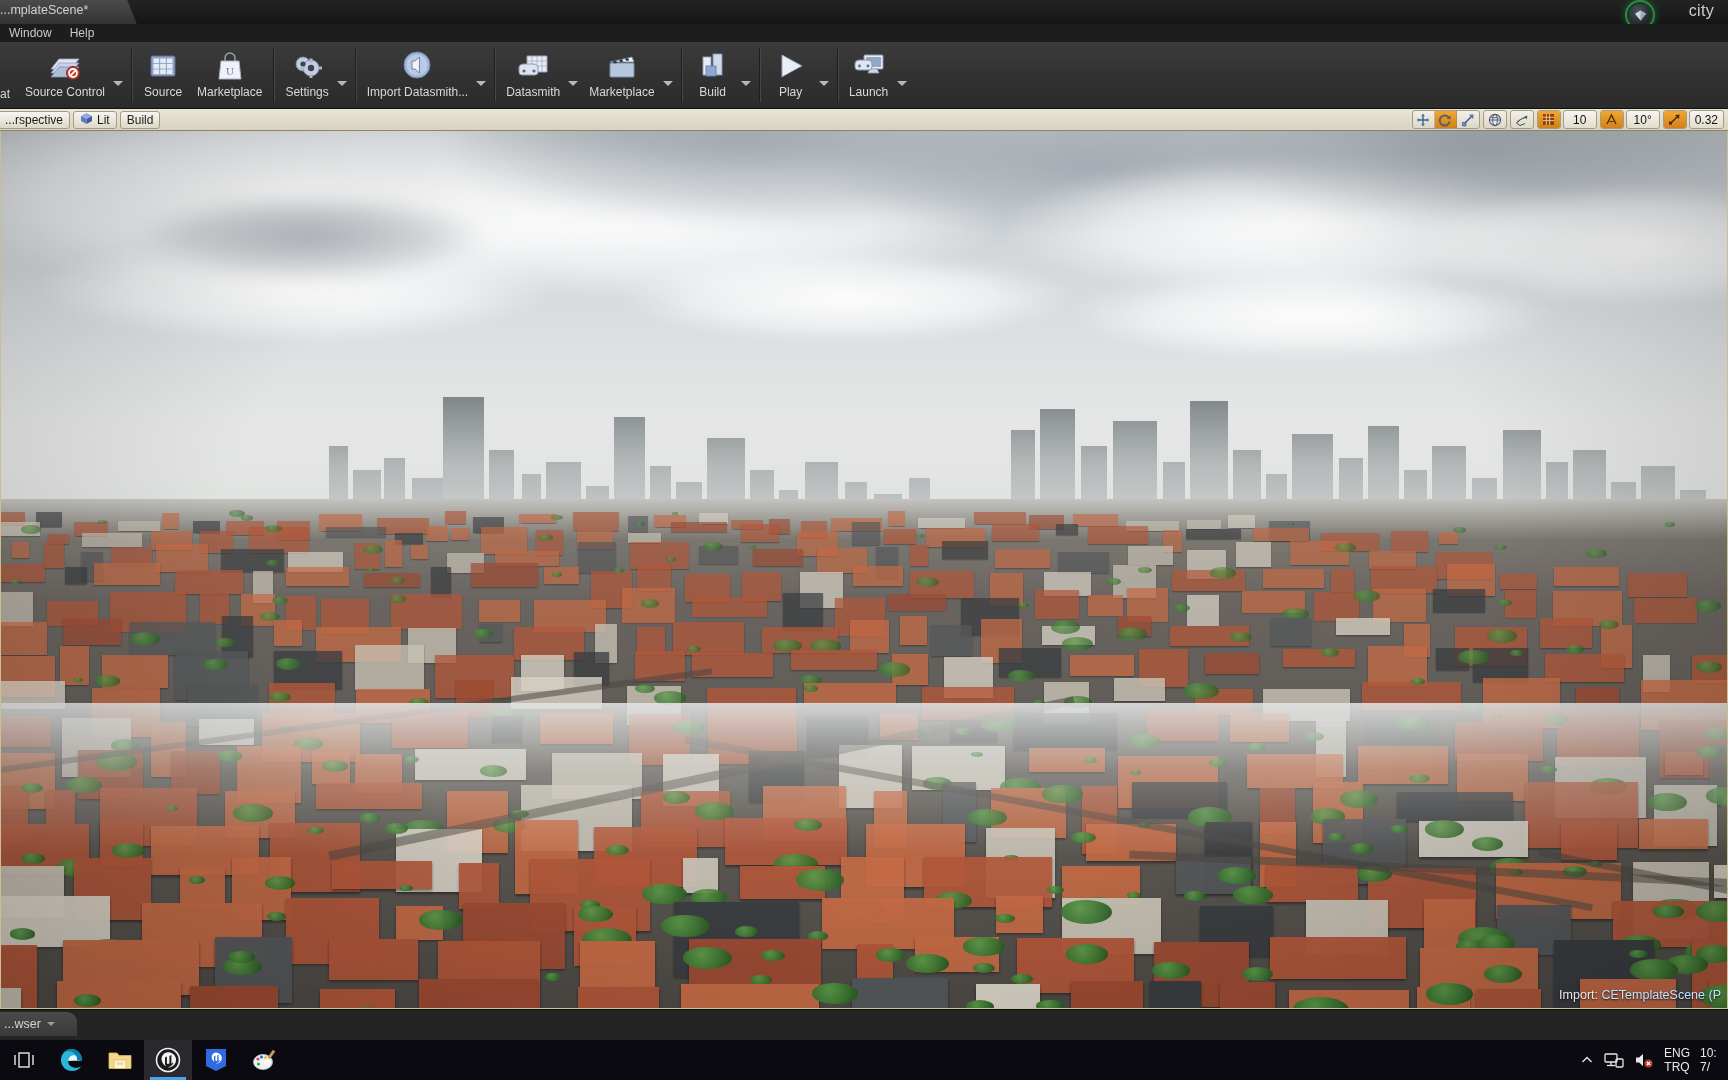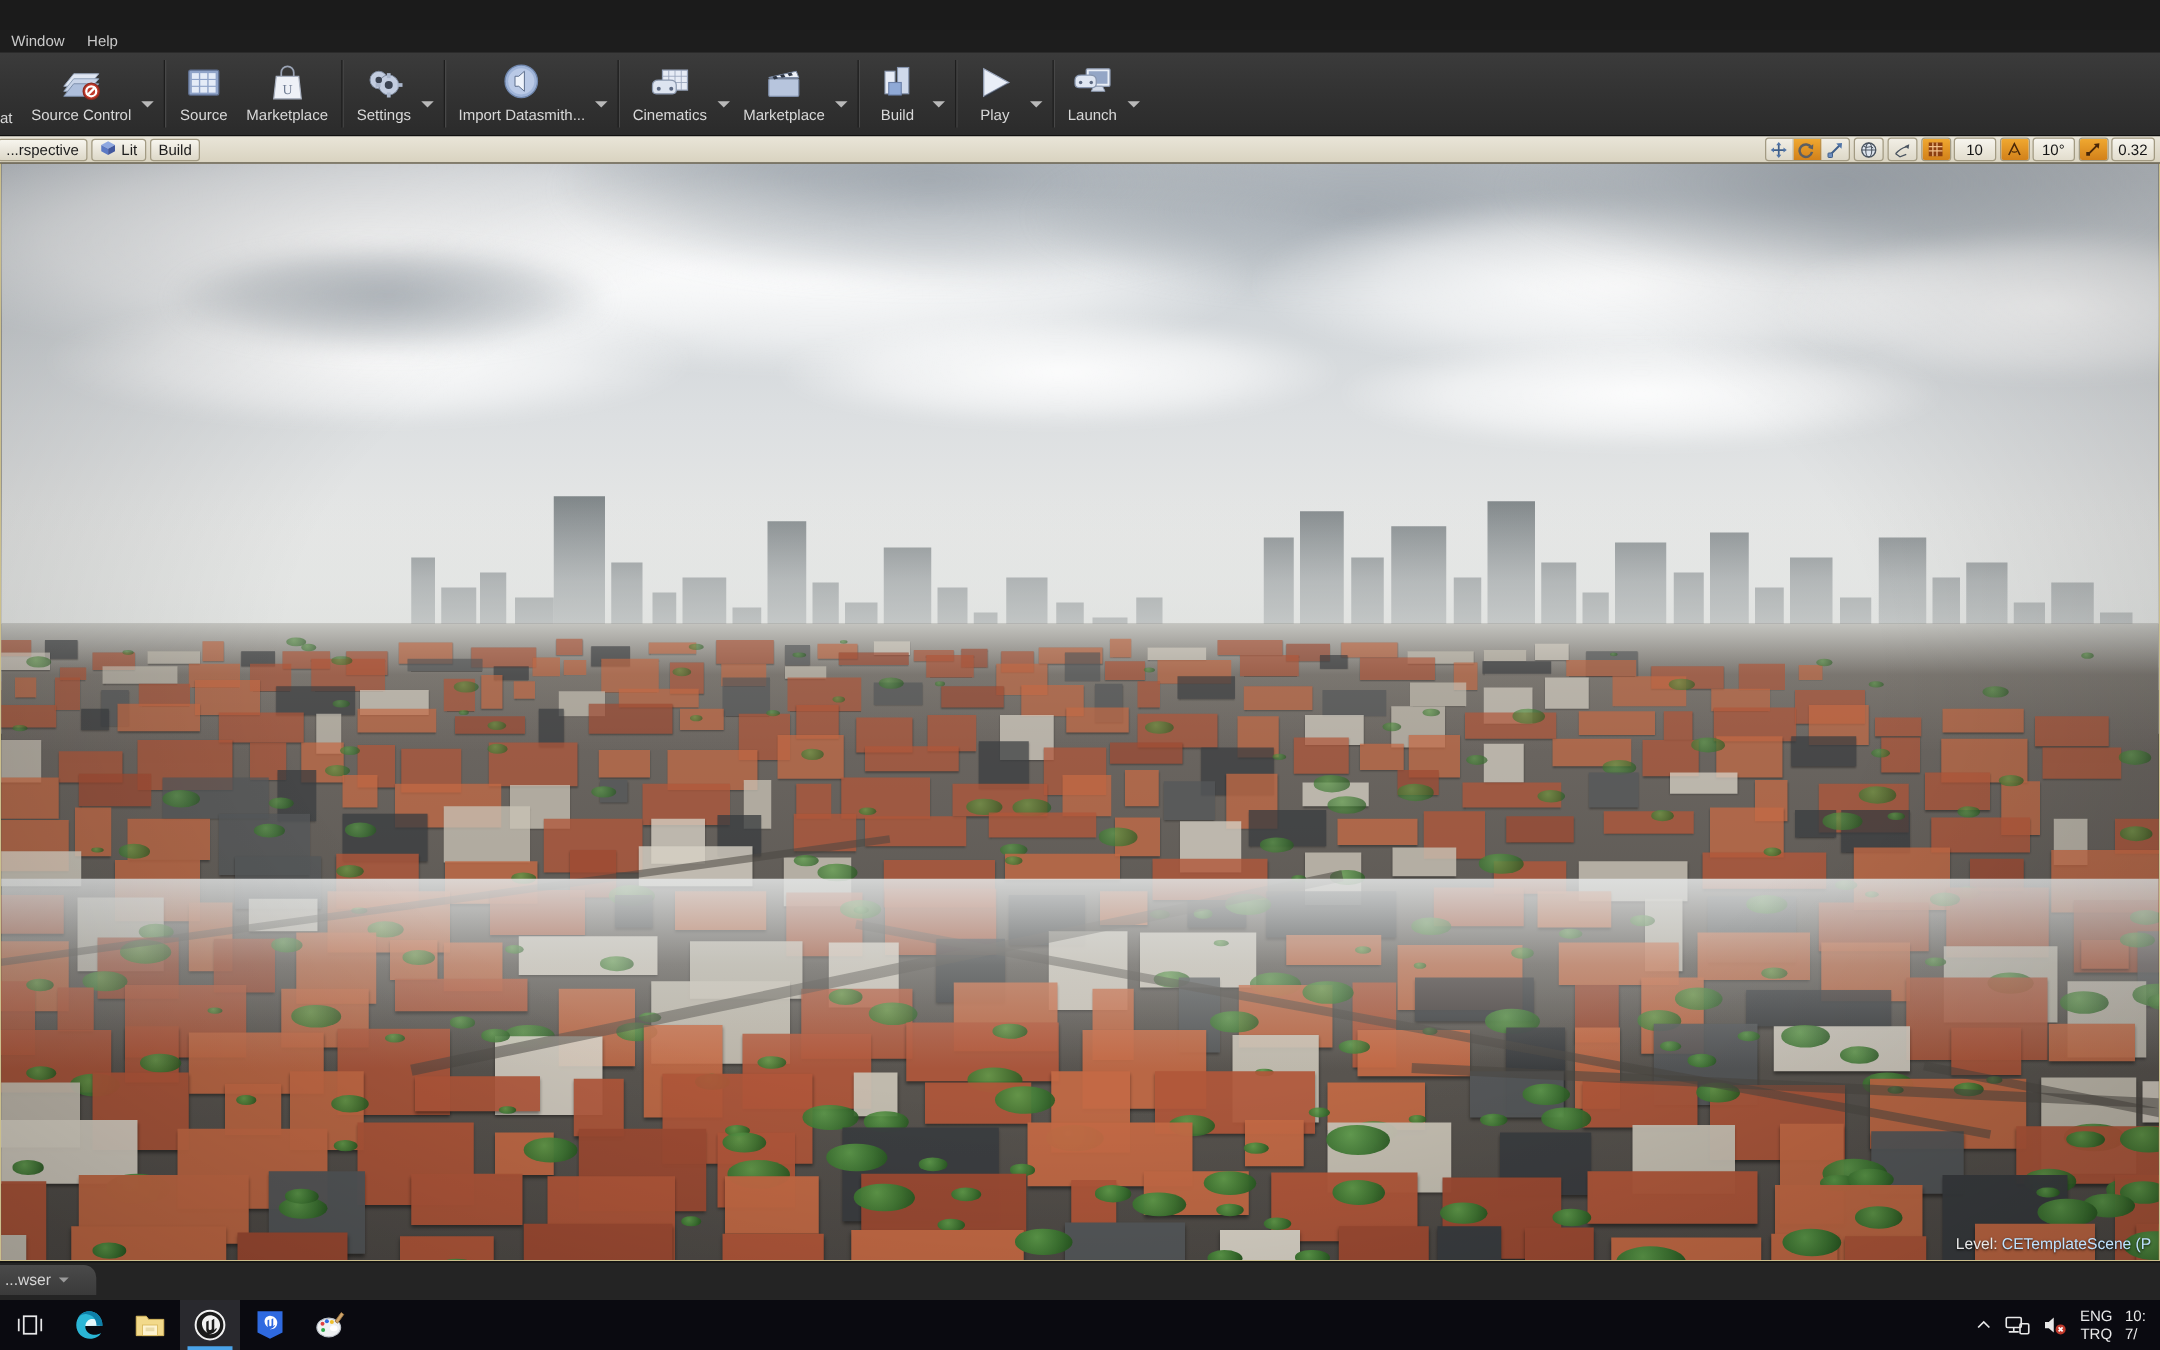--- a/index.html
+++ b/index.html
@@ -249,20 +249,37 @@
   .tray-clock {
     color:#e9e9e9; font-size:12px; line-height:14px; text-align:left; cursor:default;
     overflow:hidden; width:26px;
   }
 </style>
 </head>
 <body>
 
 <div id="app">
 
+  <div class="titlebar">
+    <div class="tab-shape"></div>
+    <div class="tab-label">...mplateScene*</div>
+
+    <div class="ue-logo-wrap">
+      <div class="ue-glow"></div>
+      <div class="ue-glow-ring"></div>
+      <div class="ue-ball">
+        <svg width="13" height="13" viewBox="0 0 13 13" aria-hidden="true">
+          <polygon points="6.5,1.5 12,4.8 6.5,11.5 1,4.8" fill="#cfd8e2"></polygon>
+          <polygon points="6.5,1.5 12,4.8 6.5,6.4" fill="#9fb0c2"></polygon>
+          <polygon points="6.5,6.4 12,4.8 6.5,11.5" fill="#8fa2b6"></polygon>
+        </svg>
+      </div>
+    </div>
+    <div class="win-title">city</div>
+  </div>
 
   <div class="menubar">
     <div class="menu-item">Window</div>
     <div class="menu-item">Help</div>
   </div>
 
   <div class="toolbar">
 
     <div class="tb-group" style="width:18px;align-items:flex-end;">
       <div class="tb-lab" style="position:absolute;left:0;bottom:7px;color:#d8d8d8;">at</div>
@@ -381,21 +398,21 @@
                 <line x1="22" y1="5" x2="22" y2="21"></line>
                 <line x1="27" y1="5" x2="27" y2="21"></line>
               <line x1="12" y1="10" x2="32" y2="10"></line>
                 <line x1="12" y1="15" x2="32" y2="15"></line>
             </g>
             <path d="M4 17 q0 -4 5 -4 h9 q5 0 5 4 v4 q0 3 -3 3 h-13 q-3 0 -3 -3 z" fill="#dde4f0" stroke="#8b98ae" stroke-width="1"></path>
             <circle cx="9" cy="20" r="1.6" fill="#5b6880"></circle>
               <circle cx="19" cy="20" r="1.6" fill="#5b6880"></circle>
           </svg>
         </div>
-        <div class="tb-lab">Cinematics</div>
+        <div class="tb-lab">Datasmith</div>
       </div>
       <div class="tb-caret">
           <i></i>
         </div>
     </div>
 
     <div class="tb-group">
       <div class="tb-btn">
         <div class="tb-ico">
           <svg width="34" height="30" viewBox="0 0 34 30">
@@ -1224,21 +1241,21 @@
             <div class="road" style="left: 65.3486%; top: 72%; width: 38.1688%; height: 1.65845%; transform: rotate(2.7deg); opacity: 0.55;"></div>
             <div class="road" style="left: 88.7563%; top: 81%; width: 36.556%; height: 1.46867%; transform: rotate(11.3deg); opacity: 0.55;"></div>
           </div>
         <div class="city-fog"></div>
       </div>
 
       <div class="vignette"></div>
     </div>
 
     <div class="level-label">
-      <span class="lv-key">Level:</span>
+      <span class="lv-key">Import:</span>
       <span class="lv-val">CETemplateScene (P</span>
     </div>
   </div>
 
   <div class="dock-strip">
     <div class="dock-tab">
       <span>...wser</span>
       <span class="dock-x"></span>
     </div>
   </div>

